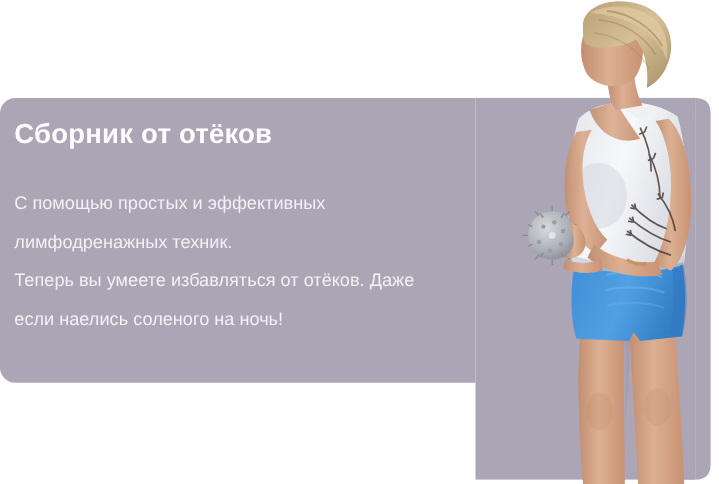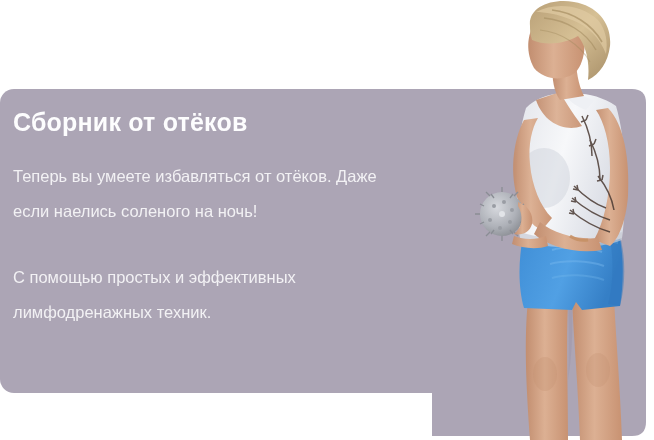--- a/index.html
+++ b/index.html
@@ -21,21 +21,21 @@
     inset: 0;
     background: #ffffff;
   }
 
   
   .promo-card {
     position: absolute;
     left: 0px;
     top: 89px;
     width: 632px;
-    height: 304px;
+    height: 259px;
     background: #ACA5B5;
     border-radius: 14px;
     box-sizing: border-box;
   }
 
   .card-text {
     position: absolute;
     left: 13px;
     top: 18px;
     width: 400px;
@@ -75,22 +75,22 @@
   .photo svg { display: block; }
 </style>
 </head>
 <body>
 
 <div id="promo-root">
 
   <div class="promo-card">
     <div class="card-text">
       <h1 class="promo-title">Сборник от отёков</h1>
+      <p class="promo-para second">С помощью простых и эффективных лимфодренажных техник.</p>
       <p class="promo-para">Теперь вы умеете избавляться от отёков. Даже если наелись соленого на ночь!</p>
-      <p class="promo-para second">С помощью простых и эффективных лимфодренажных техник.</p>
     </div>
   </div>
 
   <div class="photo">
     <svg width="222" height="440" viewBox="0 0 222 440" xmlns="http://www.w3.org/2000/svg">
       <defs>
         <clipPath id="photoClip">
           <rect x="0" y="0" width="222" height="440"></rect>
         </clipPath>
         <linearGradient id="skinGrad" x1="0" y1="0" x2="1" y2="0">

